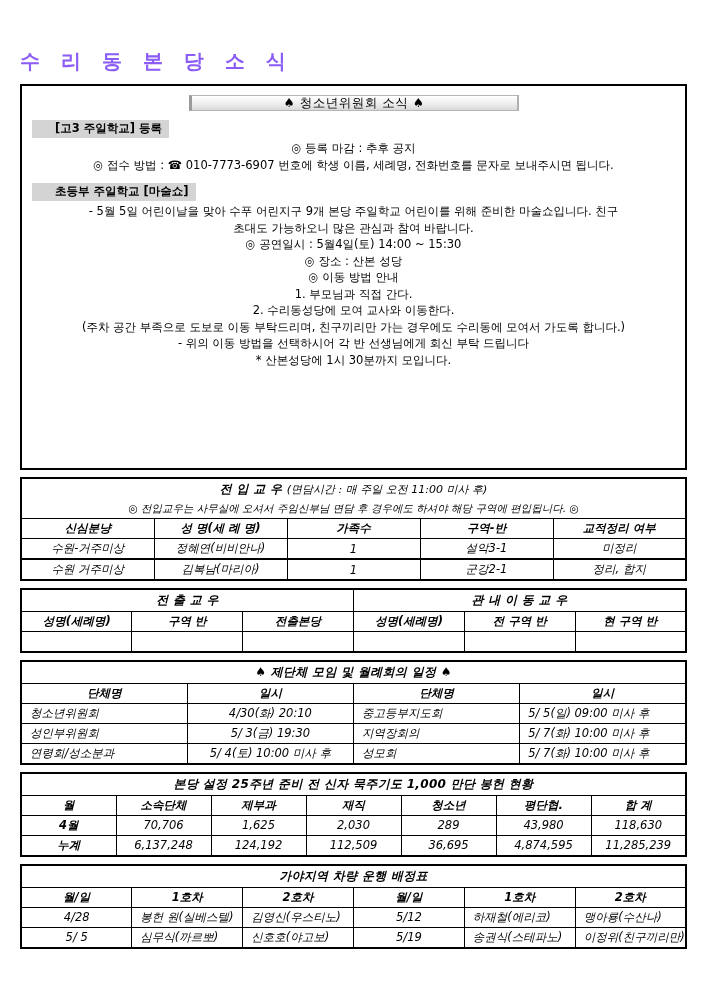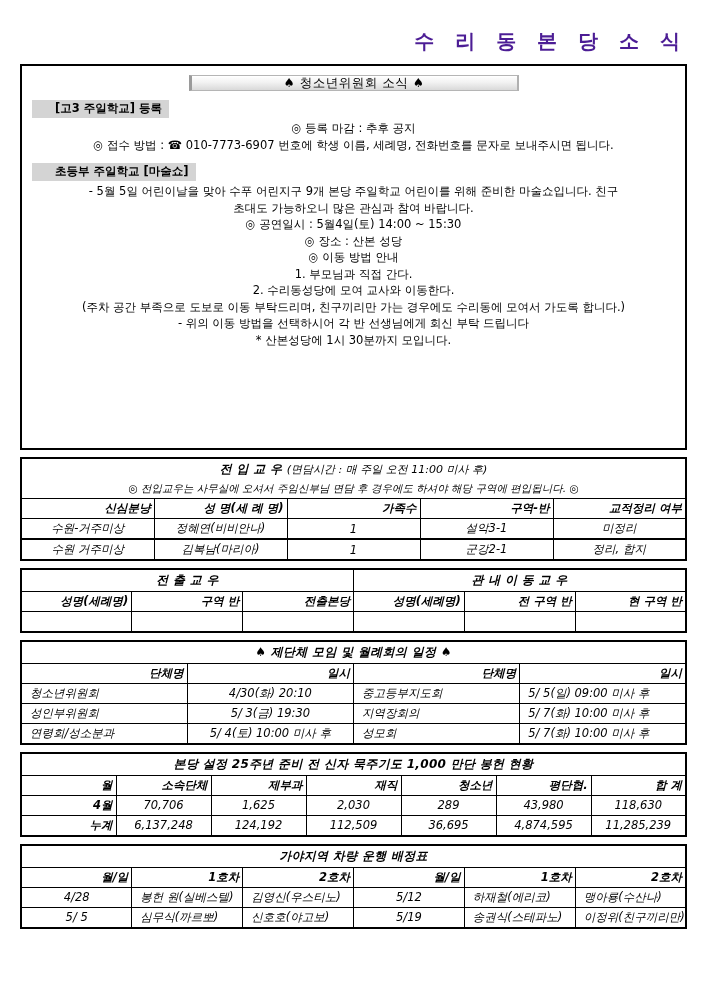--- a/index.html
+++ b/index.html
@@ -11,27 +11,27 @@
   .page {
     position: relative;
     width: 707px; height: 1000px;
     background: #ffffff;
     overflow: hidden;
     padding: 0 20px;
   }
 
   
   .masthead {
-    text-align: right;
+    text-align: left;
     font-size: 20px;
     font-weight: bold;
     letter-spacing: 7px;
-    padding-top: 28px;
+    padding-top: 48px;
     padding-bottom: 9px;
-    color: #4c1d95;
+    color: #8b5cf6;
   }
 
   
   .notice-box {
     border: 2px solid #000;
     padding: 6px 10px 8px 10px;
     height: 386px;
   }
 
   .banner-wrap {
@@ -102,21 +102,21 @@
   .ttl-sub {
     font-weight: normal;
     font-size: 11px;
     letter-spacing: 0;
   }
   .sub-note {
     font-size: 10.5px;
     height: 17px;
     border-top: none;
   }
-  .hdr { font-weight: bold; text-align: right; }
+  .hdr { font-weight: bold; }
   .thick-top td { border-top: 2px solid #000; }
   .lft { text-align: left; padding-left: 8px; }
   .no-bb { border-bottom: none; }
   .empty-row td { height: 20px; }
 </style>
 </head>
 <body>
 
 <div class="page">
 

